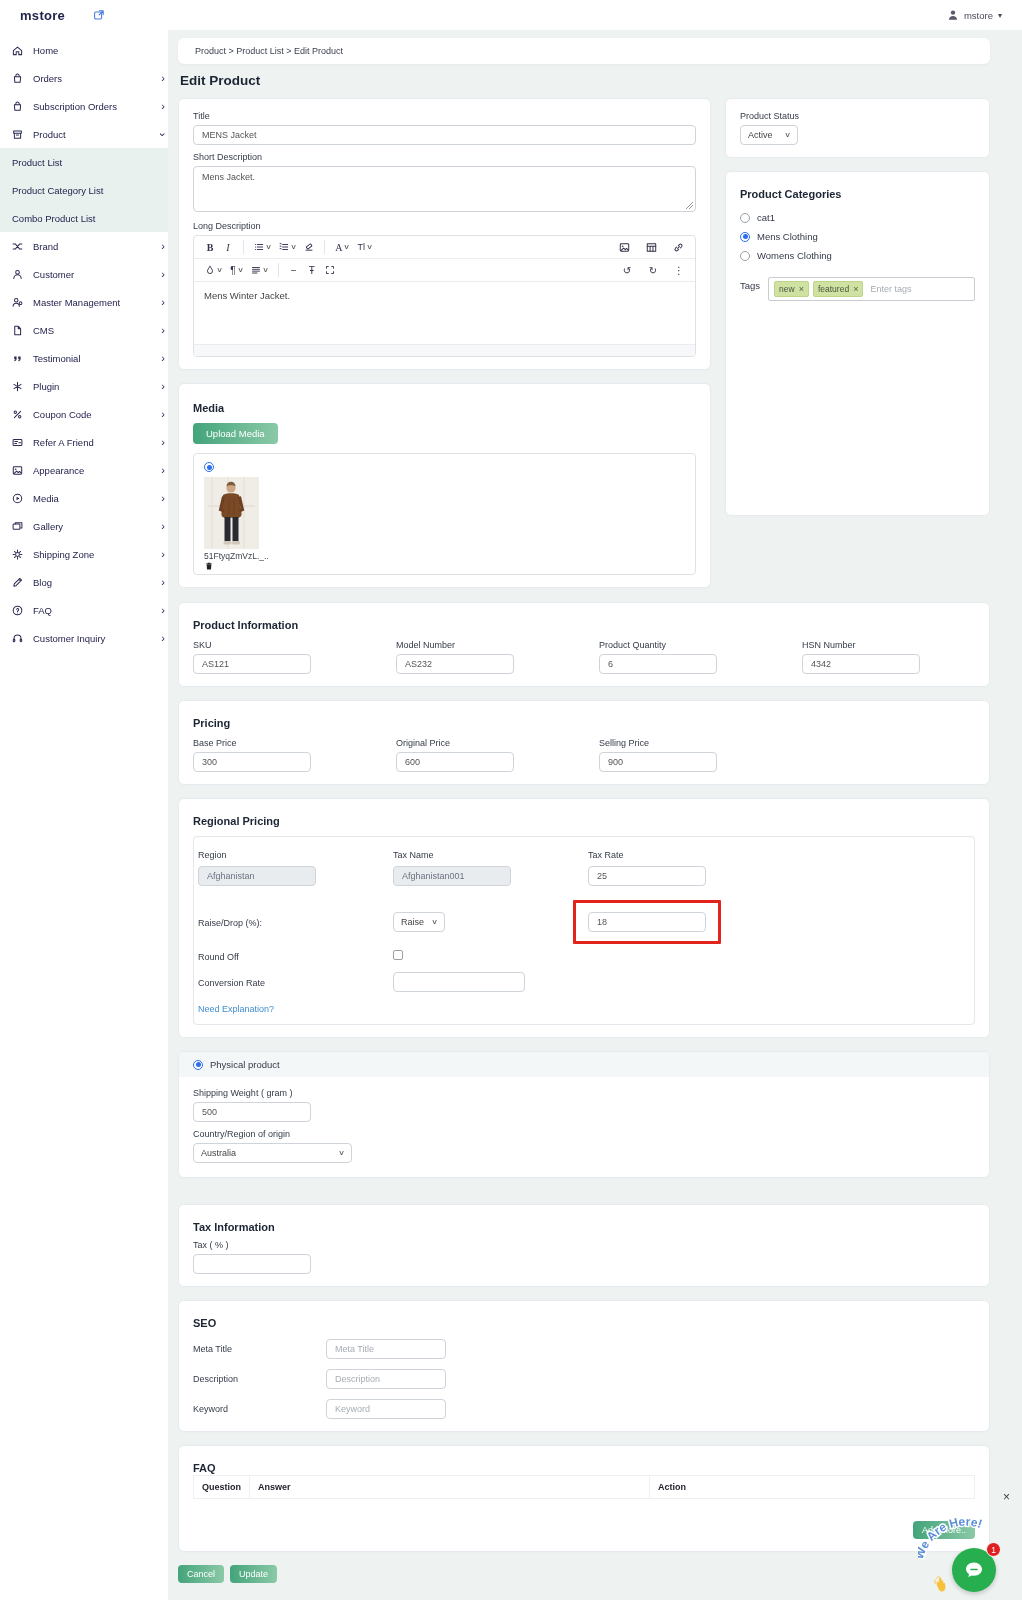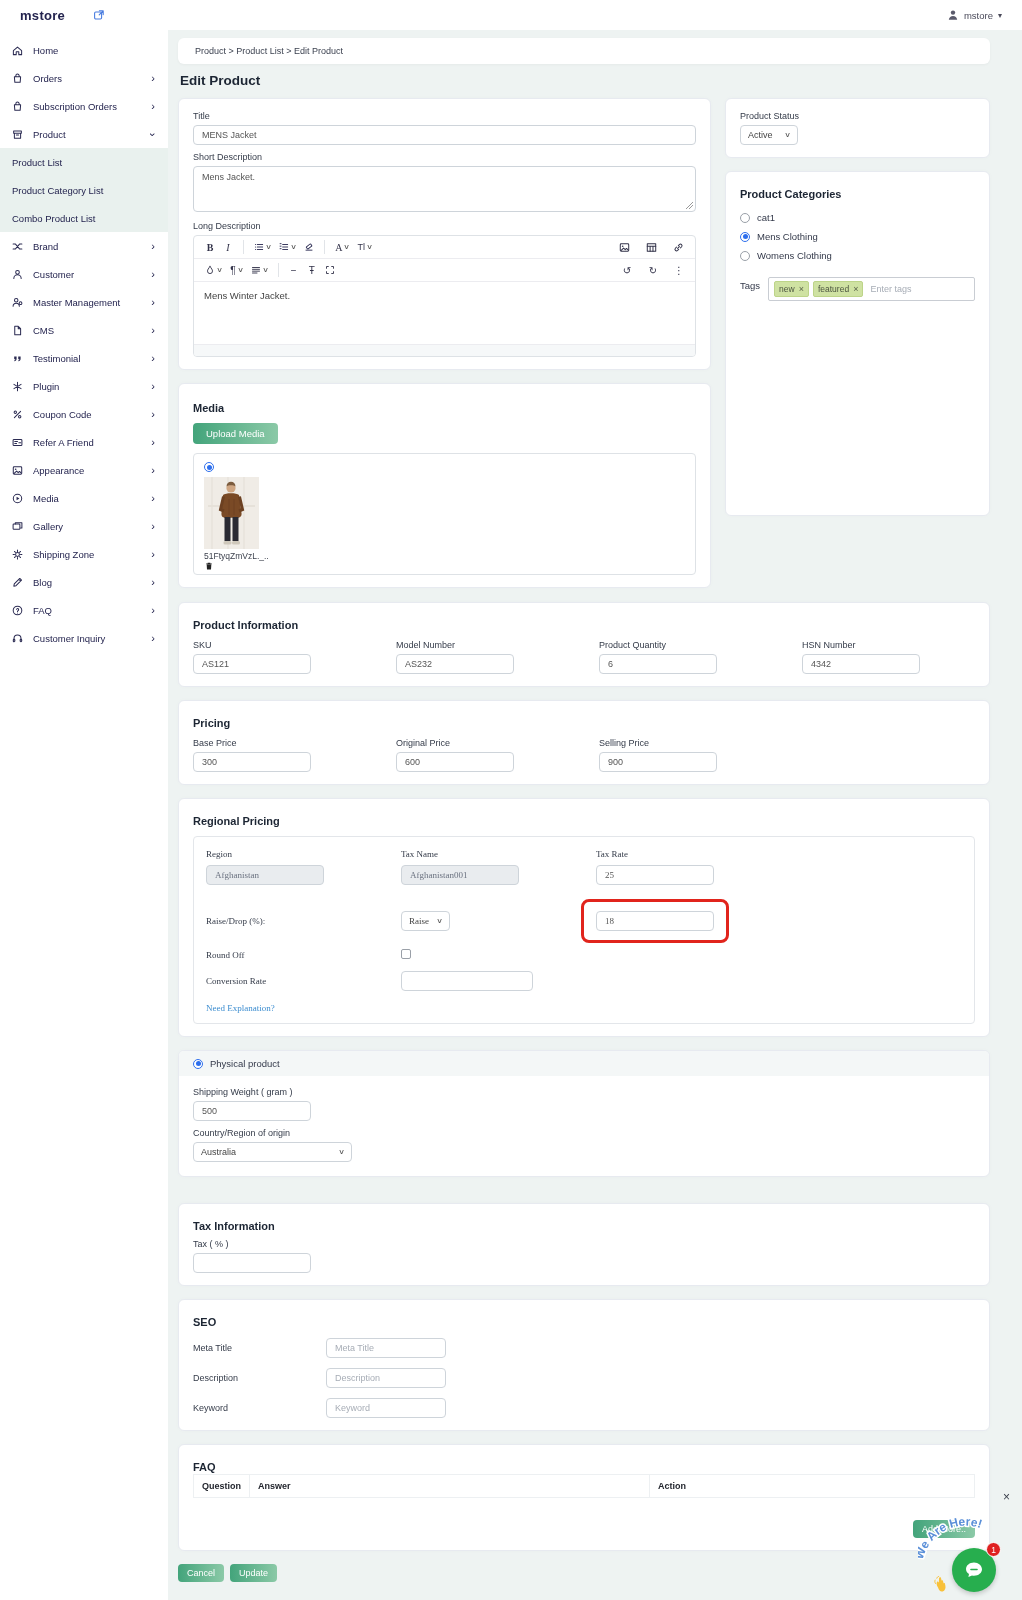--- a/index.html
+++ b/index.html
@@ -11,21 +11,21 @@
   }
   
   .header{position:absolute;top:0;left:0;right:0;height:30px;background:#fff;
     display:flex;align-items:center;justify-content:space-between;padding:0 20px;z-index:10;}
   .logo-wrap{display:flex;align-items:center;gap:28px;}
   .logo{font-weight:bold;font-size:13px;color:#23234e;letter-spacing:.3px;}
   .hdr-user{display:flex;align-items:center;gap:5px;color:#4a4a5a;font-size:9.5px;}
   .hdr-caret{font-size:8px;color:#4a4a5a;}
   
   .sidebar{position:absolute;top:30px;left:0;width:168px;bottom:0;background:#fff;padding-top:6px;}
-  .side-item{display:flex;align-items:center;height:28px;padding:0 13px 0 12px;cursor:pointer;}
+  .side-item{display:flex;align-items:center;height:28px;padding:0 3px 0 12px;cursor:pointer;}
   .side-item .ic{width:17px;display:flex;align-items:center;}
   .side-item .lbl{flex:1;font-size:9.5px;color:#23234e;padding-left:4px;white-space:nowrap;}
   .side-item .chev{font-size:11px;color:#23234e;line-height:1;}
   .chev.down{transform:rotate(90deg);}
   .side-item.sub{background:#e9f1ee;padding-left:12px;}
   .side-item.sub .lbl{padding-left:0;}
   
   .main{position:absolute;left:168px;top:30px;right:0;bottom:0;padding:8px 32px 0 10px;}
   .breadcrumb{background:#fff;border-radius:6px;height:26px;display:flex;align-items:center;
     padding:0 17px;font-size:9px;color:#3c4250;box-shadow:0 1px 3px rgba(0,0,0,.04);margin-bottom:9px;}
@@ -82,25 +82,25 @@
     font-size:9.5px;border:none;border-radius:4px;padding:5px 13px;cursor:pointer;font-family:inherit;}
   .media-box{border:1px solid #dee2e6;border-radius:4px;margin-top:9px;padding:8px 10px;height:122px;}
   .thumb-wrap{width:60px;}
   .thumb-name{font-size:8.5px;color:#3a3f4b;margin-top:2px;white-space:nowrap;}
   .trash{margin-top:2px;cursor:pointer;}
   
   .grid4{display:flex;}
   .grid4>div{width:203px;flex:none;}
   .grid4 input,.gw{width:118px !important;}
   
-  .reg-box{border:1px solid #e3e6ea;border-radius:4px;padding:12px 12px 10px;margin-top:9px;font-family:Liberation Serif, serif;}
+  .reg-box{border:1px solid #e3e6ea;border-radius:4px;padding:12px 4px 10px;margin-top:9px;}
   .reg-row{display:flex;align-items:center;}
   .reg-row>div{width:195px;flex:none;}
   .reg-lab{font-size:9px;color:#343b49;}
-  .red-wrap{display:inline-block;border:3px solid #e1241c;padding:9px 12px;margin-left:-15px;border-radius:8px;}
+  .red-wrap{display:inline-block;border:3px solid #e1241c;padding:9px 12px;margin-left:-15px;border-radius:1px;}
   .rr-mt{margin-top:14px;}
   .link{color:#3e8ed0;font-size:9px;cursor:pointer;display:inline-block;margin-top:12px;}
   
   .phys-card{padding:0;overflow:hidden;}
   .phys-head{background:#f4f7f7;padding:7px 14px;display:flex;align-items:center;gap:7px;font-size:9.5px;color:#33394a;}
   .phys-body{padding:4px 14px 14px;}
   
   .seo-row{display:flex;align-items:center;margin-top:10px;}
   .seo-row .lab{width:133px;margin:0;flex:none;}
   .seo-row input{width:120px;}

